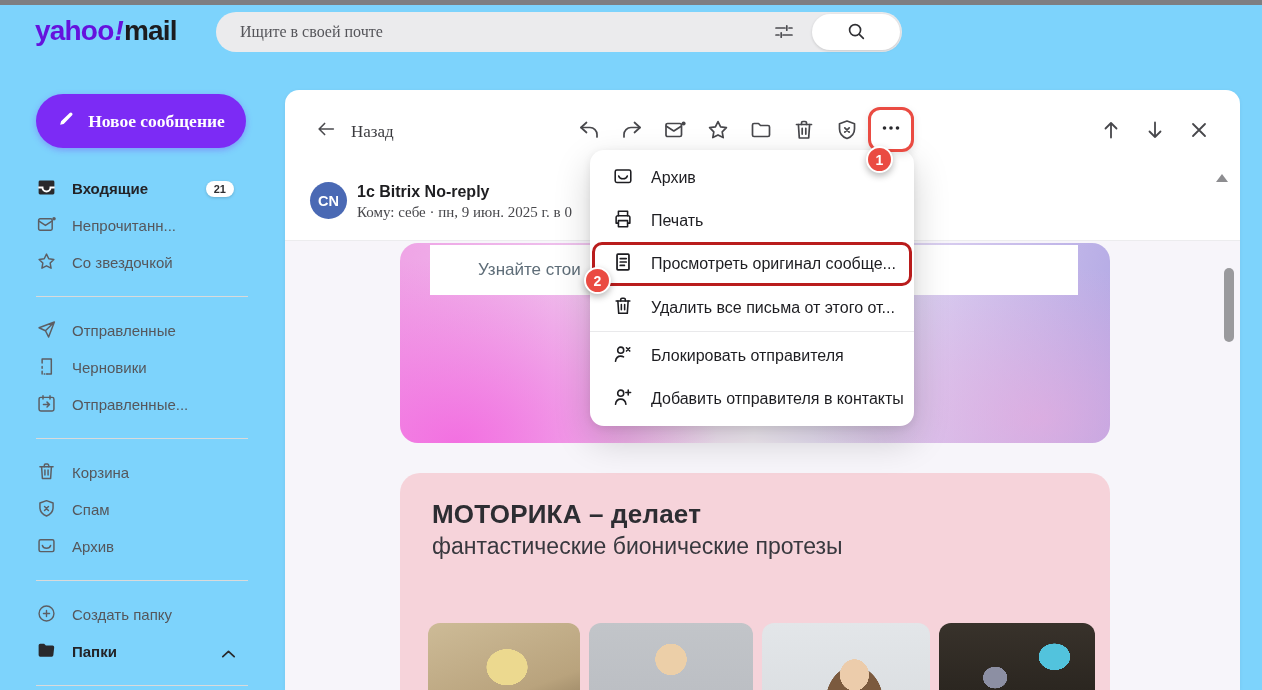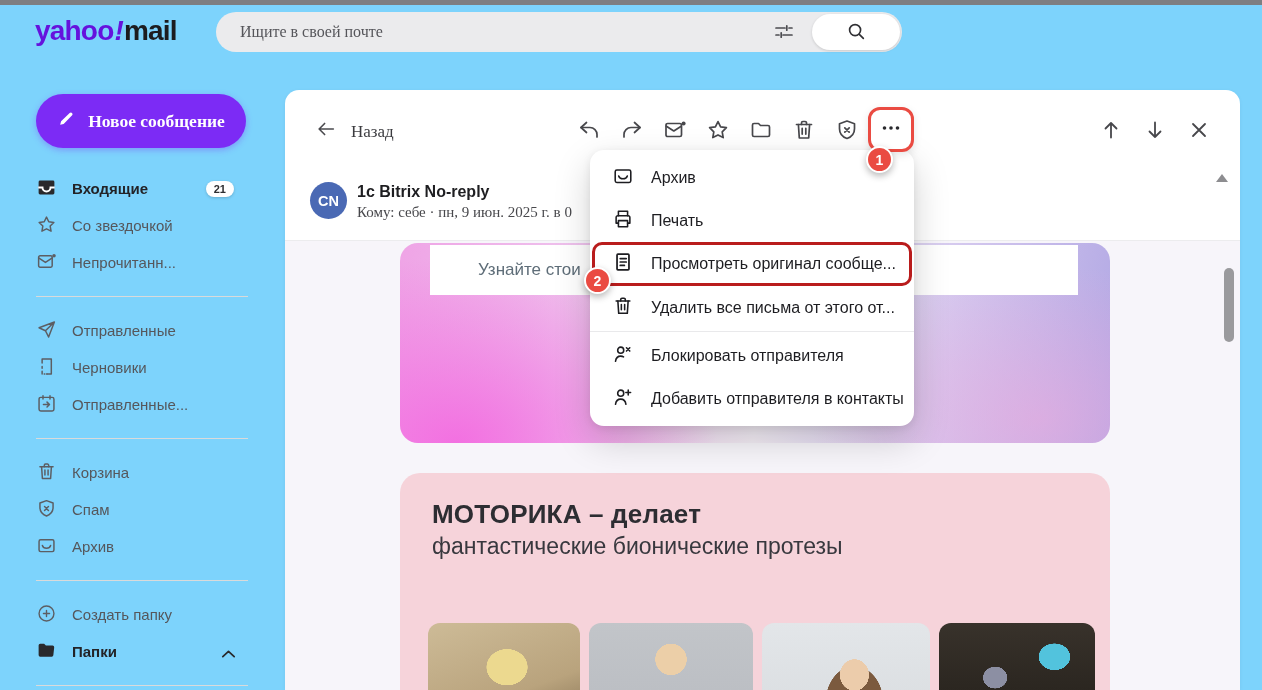--- a/index.html
+++ b/index.html
@@ -222,29 +222,29 @@
   <nav class="side">
     <div class="srow active">
       <span><svg width="21" height="21">
             <use href="#i-inbox"></use>
           </svg></span>
       <span>Входящие</span>
       <span class="scount">21</span>
     </div>
     <div class="srow">
       <span><svg width="21" height="21">
+            <use href="#i-mail-dot"></use>
+          </svg></span>
+      <span>Непрочитанн...</span>
+    </div>
+    <div class="srow">
+      <span><svg width="21" height="21">
             <use href="#i-star"></use>
           </svg></span>
       <span>Со звездочкой</span>
-    </div>
-    <div class="srow">
-      <span><svg width="21" height="21">
-            <use href="#i-mail-dot"></use>
-          </svg></span>
-      <span>Непрочитанн...</span>
     </div>
     <div class="sdiv"></div>
     <div class="srow">
       <span><svg width="21" height="21">
             <use href="#i-send"></use>
           </svg></span>
       <span>Отправленные</span>
     </div>
     <div class="srow">
       <span><svg width="21" height="21">

